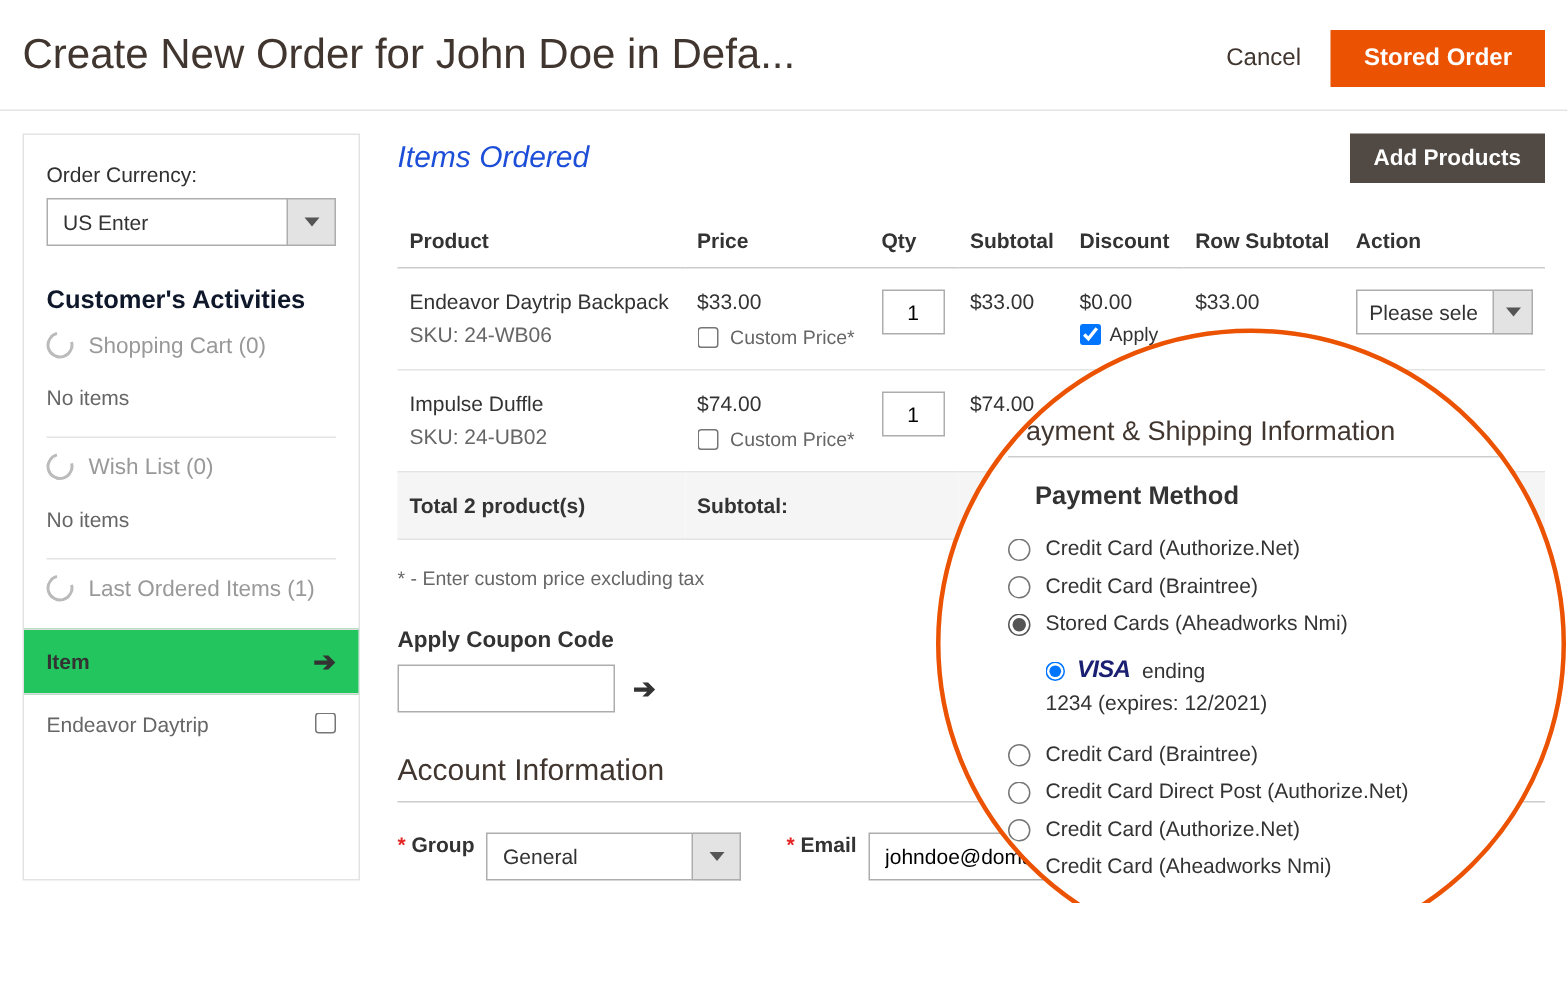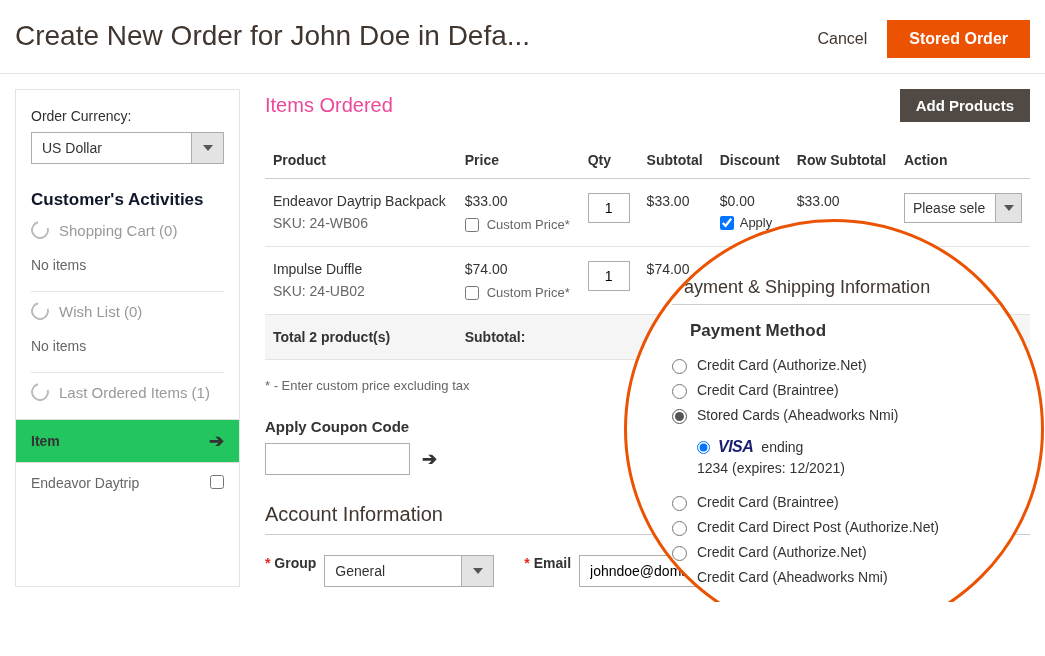--- a/index.html
+++ b/index.html
@@ -21,21 +21,21 @@
   .sidebar h3 { font-size: 17px; color: #0f172a; font-weight: 600; line-height: 1.3; }
   .activity { padding: 10px 0 18px; }
   .activity-hdr { display: flex; align-items: center; gap: 10px; color: #999; font-size: 15px; }
   .activity-empty { font-size: 14px; color: #666; margin-top: 18px; }
   .activity + .activity { border-top: 1px solid #e3e3e3; }
   .last-ordered-head { display: flex; justify-content: space-between; align-items: center; background: #22c55e; margin: 0 -15px; padding: 10px 15px; font-weight: 600; font-size: 14px; border-top: 1px solid #ddd; border-bottom: 1px solid #ddd; }
   .last-ordered-row { padding: 12px 0 0; font-size: 14px; color: #666; display:flex; justify-content: space-between; align-items:flex-start;}
   
   .content { flex: 1; position: relative; }
   .section-head { display: flex; justify-content: space-between; align-items: center; margin-bottom: 20px; }
-  .section-head h2 { font-size: 20px; font-weight: 400; color: #ec4899; }
+  .section-head h2 { font-size: 20px; font-weight: 400; color: #1d4ed8; font-style: italic; }
   .btn-dark { background: #514943; color: #fff; border: none; padding: 8px 16px; font-size: 15px; font-weight: 600; cursor: pointer; }
   
   table.items { width: 100%; border-collapse: collapse; font-size: 14px; }
   table.items th { text-align: left; font-weight: 600; padding: 10px 8px; border-bottom: 1px solid #ccc; color: #333; vertical-align: bottom; }
   table.items td { padding: 14px 8px; border-bottom: 1px solid #e3e3e3; vertical-align: top; }
   .sku { color: #666; margin-top: 6px; }
   .custom-price { display: flex; align-items: center; gap: 8px; margin-top: 8px; font-size: 13px; color: #666; }
   .qty-input { width: 42px; height: 30px; border: 1px solid #adadad; text-align: center; font-size: 14px; }
   .apply-chk { display: flex; align-items: center; gap: 6px; font-size: 13px; margin-top: 6px; }
   .action-select-wrap { display: flex; }
@@ -91,21 +91,21 @@
   <div class="header-actions">
     <span class="cancel-link">Cancel</span>
     <button class="btn-primary">Stored Order</button>
   </div>
 </div>
 
 <div class="main">
   <aside class="sidebar">
     <div class="sidebar-label">Order Currency:</div>
     <div class="select-wrap">
-      <div class="select-text">US Dollar</div>
+      <div class="select-text">US Enter</div>
       <div class="select-btn">
           <div class="chevron"></div>
         </div>
     </div>
     <h3>Customer's Activities</h3>
 
     <div class="activity">
       <div class="activity-hdr">
         <span class="refresh-icon"></span>
         <span>Shopping Cart (0)</span>

